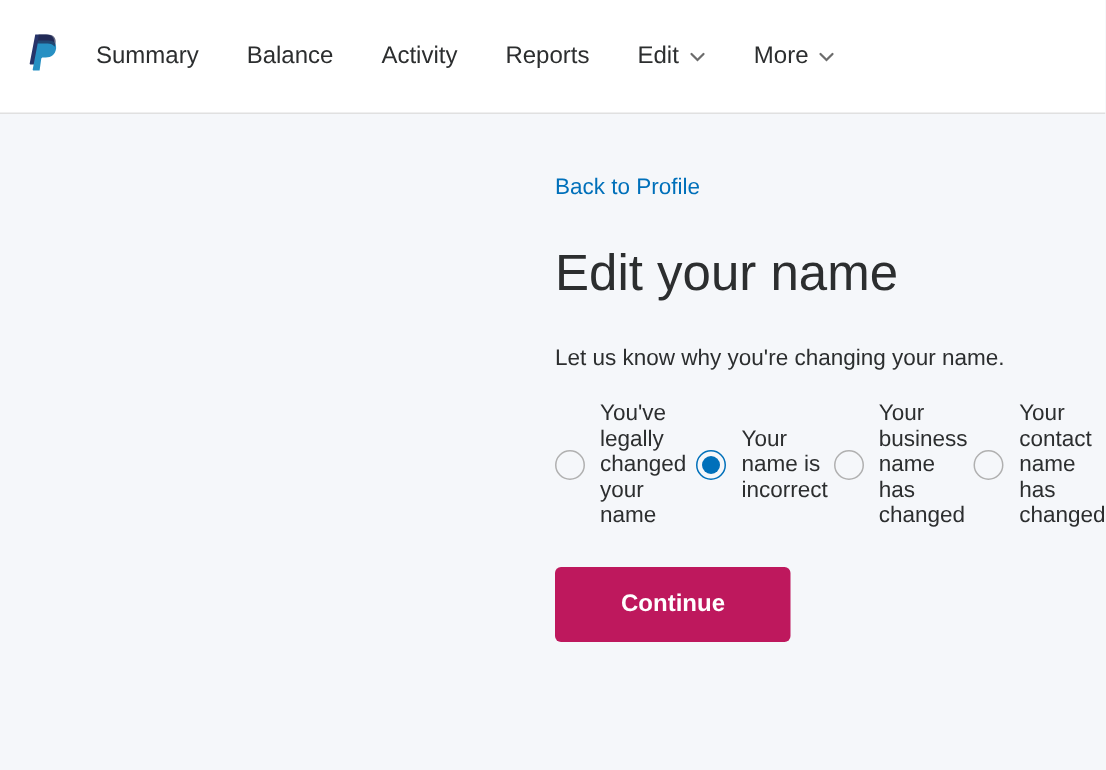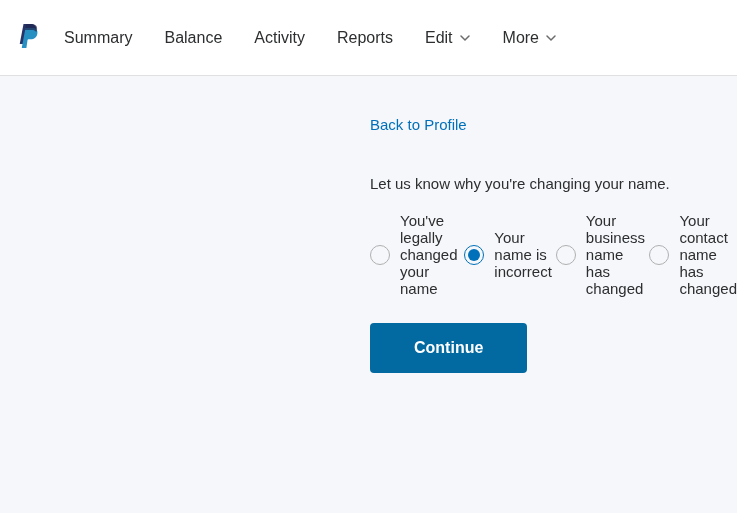--- a/index.html
+++ b/index.html
@@ -47,21 +47,21 @@
       height: 12px;
     }
     .main-content {
       padding: 40px 0 0 0;
       margin-left: 370px;
     }
     .back-link {
       color: #0070ba;
       font-size: 15px;
       cursor: pointer;
-      margin-bottom: 42px;
+      margin-bottom: 30px;
       display: block;
     }
     .page-title {
       font-size: 34px;
       font-weight: 400;
       color: #2c2e2f;
       margin-bottom: 28px;
     }
     .subtitle {
       font-size: 15px;
@@ -98,21 +98,21 @@
       width: 12px;
       height: 12px;
       border-radius: 50%;
       background: #0070ba;
     }
     .radio-label {
       font-size: 15px;
       color: #2c2e2f;
     }
     .continue-btn {
-      background: #0369a1;
+      background: #be185d;
       color: #ffffff;
       border: none;
       font-size: 16px;
       font-weight: 700;
       padding: 16px 44px;
       border-radius: 4px;
       cursor: pointer;
     }
   </style>
 </head>
@@ -149,20 +149,21 @@
       <span>More</span>
       <svg class="chevron" viewBox="0 0 12 12">
           <path d="M2 4 L6 8 L10 4" stroke="#6c6c6c" stroke-width="1.5" fill="none" stroke-linecap="round"></path>
         </svg>
     </div>
   </div>
 </nav>
 
 <main class="main-content">
   <a class="back-link">Back to Profile</a>
+  <h1 class="page-title">Edit your name</h1>
   <p class="subtitle">Let us know why you're changing your name.</p>
 
   <div class="radio-group">
     <label class="radio-option">
       <span class="radio-circle"></span>
       <span class="radio-label">You've legally changed your name</span>
     </label>
     <label class="radio-option">
       <span class="radio-circle selected">
           <span class="radio-dot"></span>

